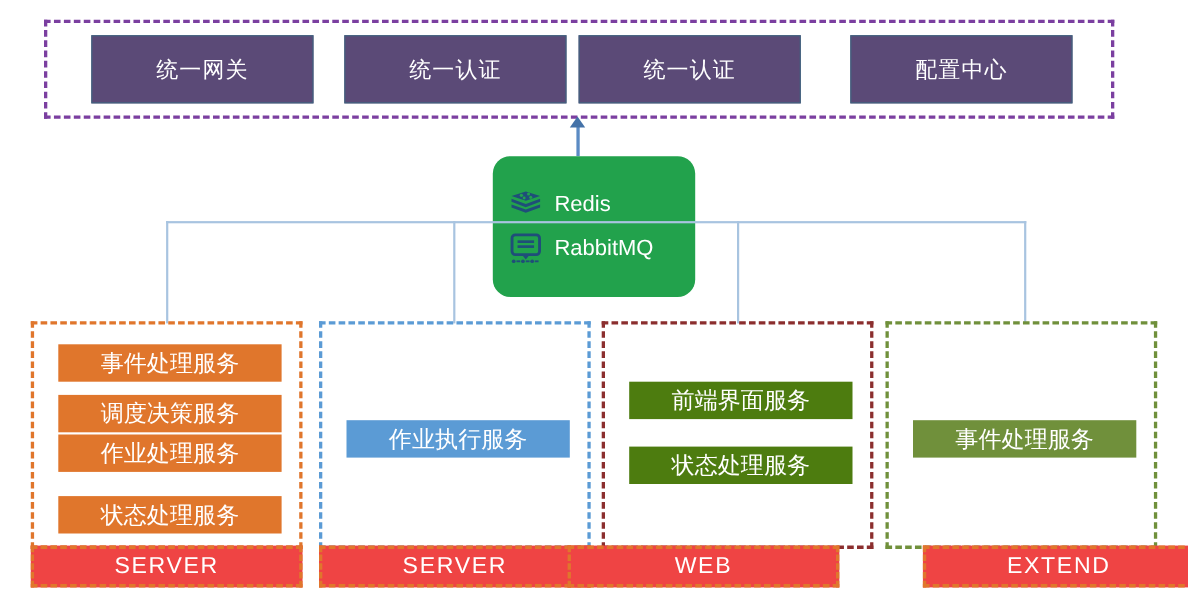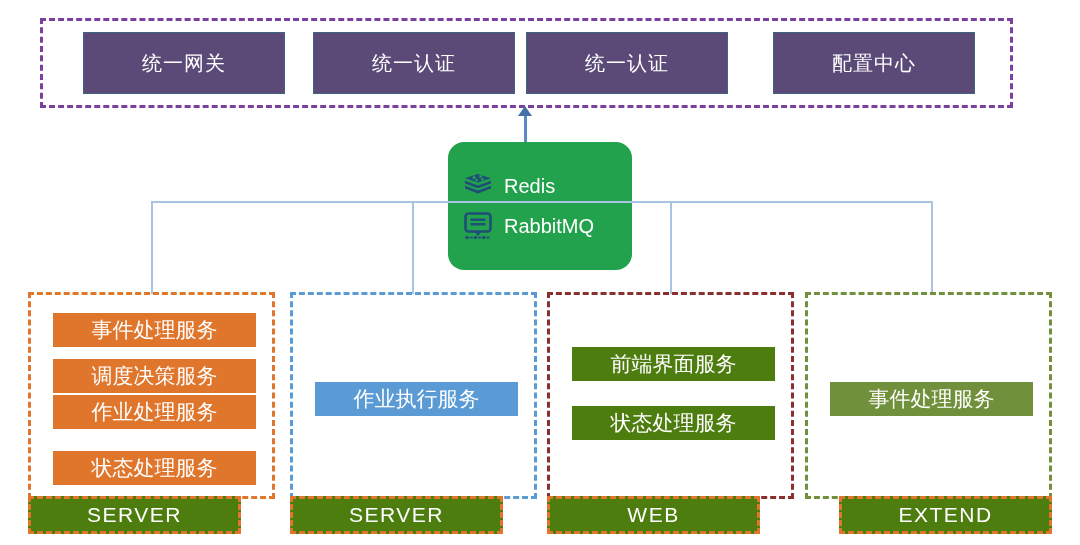--- a/index.html
+++ b/index.html
@@ -103,31 +103,31 @@
     font-size: 21px;
     white-space: nowrap;
   }
   .svc.orange { background: #E0762C; }
   .svc.blue   { background: #5B9BD5; text-align: center; }
   .svc.red    { background: #4d7c0f; }
   .svc.green  { background: #70903B; }
 
   
   .module-footer {
-    top: 496px; width: 213px; height: 38px;
-    background: #4d7c0f;
+    top: 496px; width: 247px; height: 38px;
+    background: #ef4444;
     border: 3px dashed #E0762C;
     display: flex; align-items: center; justify-content: center;
     color: #ffffff;
     font-size: 21px;
     letter-spacing: 1.5px;
   }
   .mf0 { left: 28px; }
   .mf1 { left: 290px; }
-  .mf2 { left: 547px; }
+  .mf2 { left: 516px; }
   .mf3 { left: 839px; }
 </style>
 </head>
 <body>
 
 <div id="canvas">
 
   <div class="abs platform-frame"></div>
 
   <div class="abs platform-box pb0">

